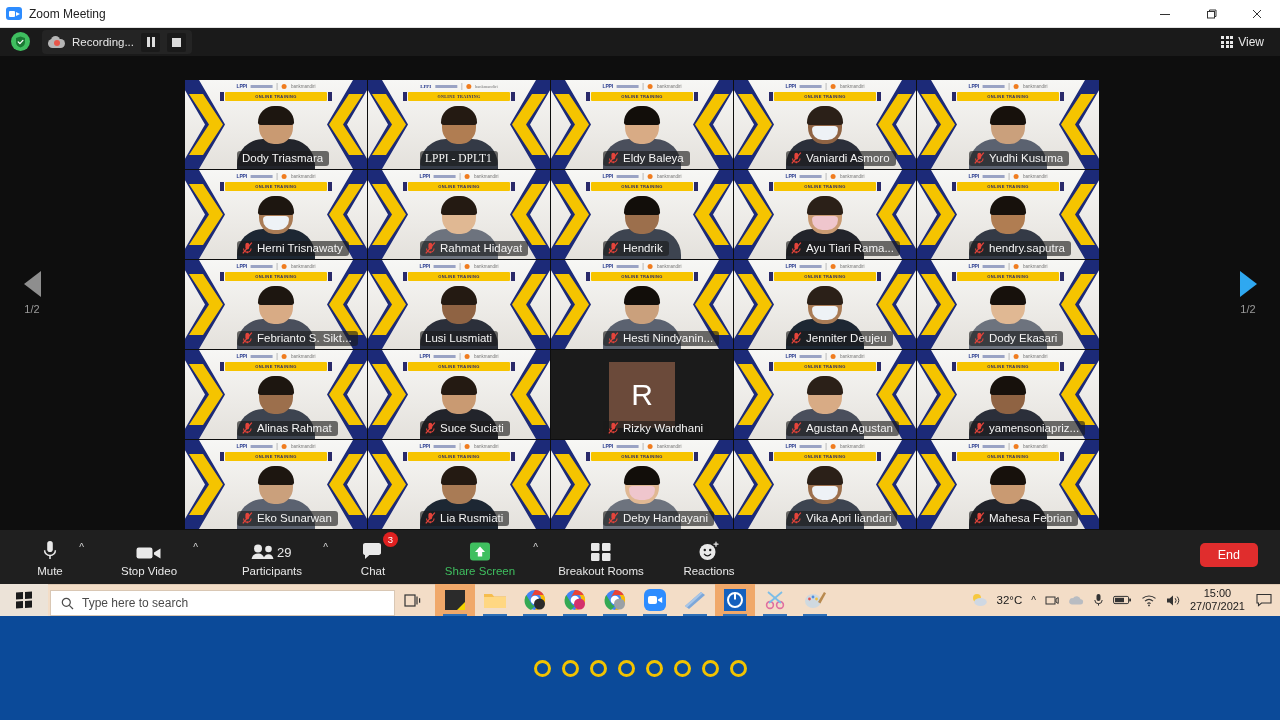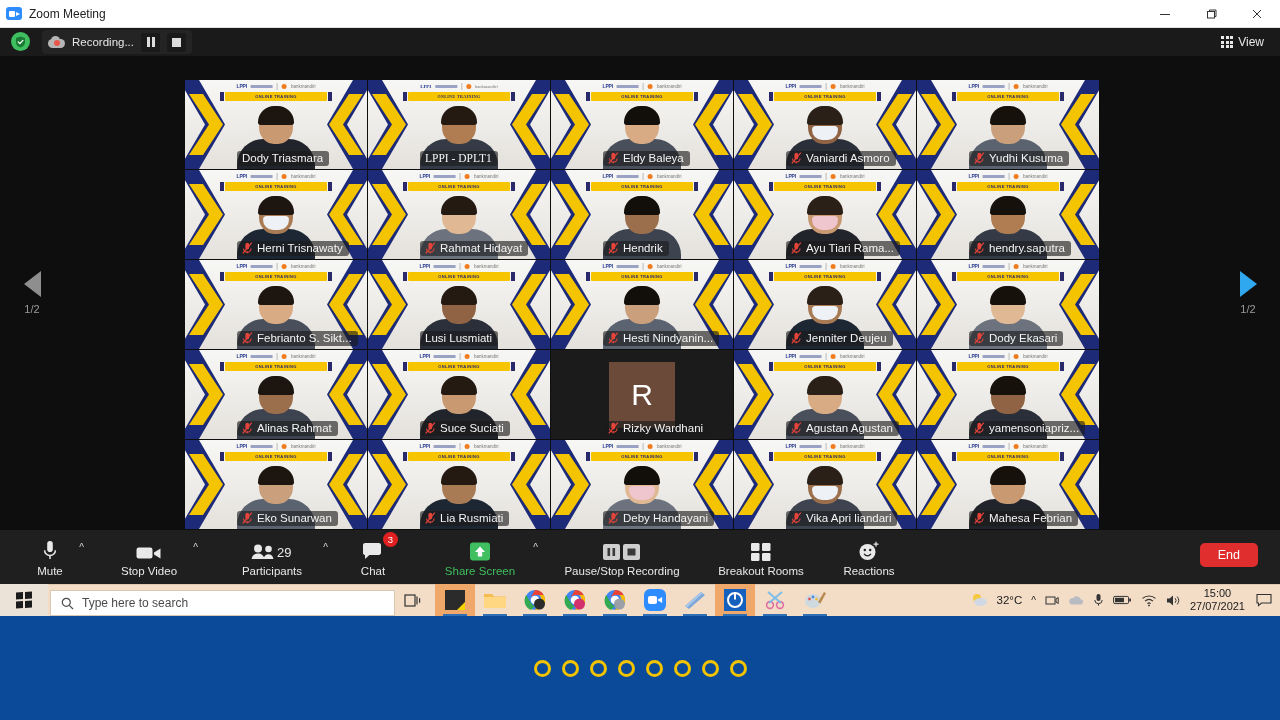--- a/index.html
+++ b/index.html
@@ -1430,32 +1430,20 @@
     </div>
     <div class="tb-item" style="width:104px; margin-left:22px;">
       <div class="tb-ico">
         <svg width="28" height="21" viewBox="0 0 28 21">
             <rect x="4" y="1.5" width="20" height="18" rx="3" fill="#3fbf5f"></rect>
             <path d="M14 5.5l5 5.4h-2.8v4.6h-4.4v-4.6H9z" fill="#fff"></path>
           </svg>
       </div>
       <div class="tb-label share-green">Share Screen</div>
       <div class="caret" style="right:-6px;">^</div>
-    </div>
-    <div class="tb-item" style="width:140px; margin-left:20px;">
-      <div class="tb-ico">
-        <svg width="40" height="20" viewBox="0 0 40 20">
-          <rect x="1" y="2" width="17" height="16" rx="2" fill="#cfcfcf"></rect>
-          <rect x="5.5" y="6" width="2.6" height="8" fill="#3a3a3a"></rect>
-            <rect x="10.5" y="6" width="2.6" height="8" fill="#3a3a3a"></rect>
-          <rect x="21" y="2" width="17" height="16" rx="2" fill="#cfcfcf"></rect>
-          <rect x="25.5" y="6.5" width="8" height="7" fill="#3a3a3a"></rect>
-        </svg>
-      </div>
-      <div class="tb-label">Pause/Stop Recording</div>
     </div>
     <div class="tb-item" style="width:110px; margin-left:14px;">
       <div class="tb-ico">
         <svg width="22" height="20" viewBox="0 0 22 20">
             <rect x="1" y="1" width="8.5" height="8" rx="1.2" fill="#e9e9e9"></rect>
             <rect x="12" y="1" width="8.5" height="8" rx="1.2" fill="#e9e9e9"></rect>
             <rect x="1" y="11" width="8.5" height="8" rx="1.2" fill="#e9e9e9"></rect>
             <rect x="12" y="11" width="8.5" height="8" rx="1.2" fill="#e9e9e9"></rect>
           </svg>
       </div>

